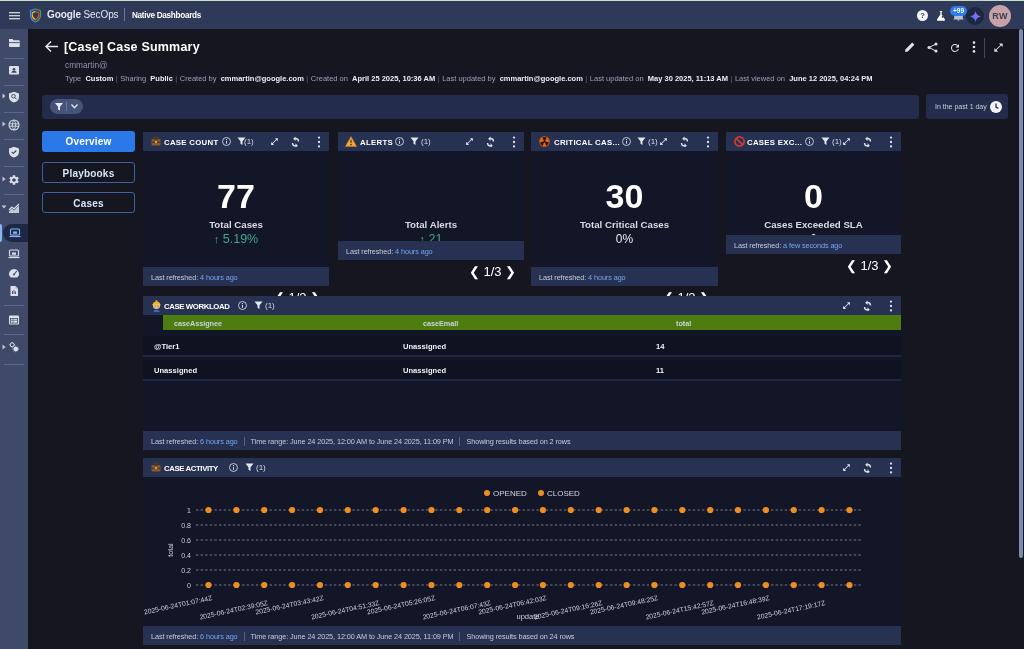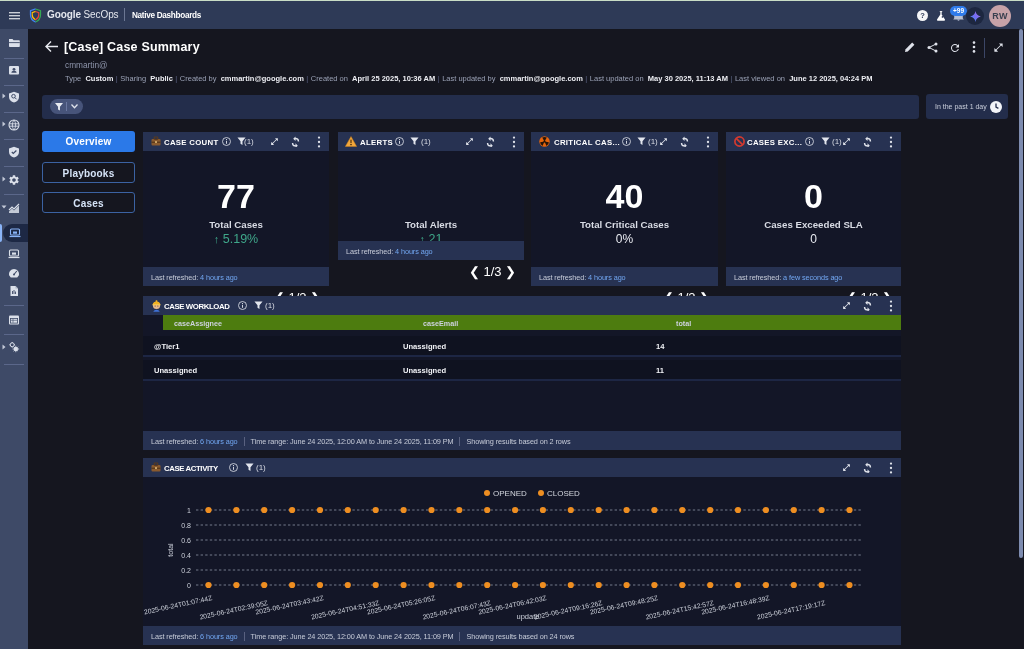--- a/index.html
+++ b/index.html
@@ -381,29 +381,29 @@
       </svg>
     <svg class="abs" style="right:28px;top:4px;" width="11" height="11" viewBox="0 0 24 24">
         <path d="M12 4V1L7 6l5 5V7a5 5 0 0 1 5 5 h3 a8 8 0 0 0 -8-8z M12 20 a5 5 0 0 1 -5-5 H4 a8 8 0 0 0 8 8 v3 l5-5 -5-5 z" fill="#dfe2ea"></path>
       </svg>
     <svg class="abs" style="right:8px;top:4px;" width="4" height="12" viewBox="0 0 4 12">
         <circle cx="2" cy="1.6" r="1.15" fill="#dfe2ea"></circle>
         <circle cx="2" cy="6" r="1.15" fill="#dfe2ea"></circle>
         <circle cx="2" cy="10.4" r="1.15" fill="#dfe2ea"></circle>
       </svg>
   </div>
-  <div class="bignum">40</div>
+  <div class="bignum">30</div>
   <div class="kpilabel">Total Critical Cases</div>
   <div class="kpidelta white">0%</div>
   <div class="cfoot">
     <div class="lr">Last refreshed: <a>4 hours ago</a></div>
     <div class="pager">❮&nbsp;1/3&nbsp;❯</div>
   </div>
 </div>
-<div class="card" id="kpi4" style="left:726px;top:132px;width:175px;height:154px;">
+<div class="card" id="kpi4" style="left:726px;top:132px;width:175px;height:122px;">
   <div class="chead">
     <svg class="abs" style="left:8px;top:4px;" width="11" height="11" viewBox="0 0 11 11">
         <circle cx="5.5" cy="5.5" r="4.6" fill="none" stroke="#d43a2f" stroke-width="1.7"></circle>
         <path d="M2.2 2.4 L8.8 8.8" stroke="#d43a2f" stroke-width="1.7"></path>
       </svg>
     <div class="ctitle" style="left:21px;">CASES EXC...</div>
     <svg class="abs" style="left:79px;top:5px;" width="9" height="9" viewBox="0 0 9 9">
         <circle cx="4.5" cy="4.5" r="4" fill="none" stroke="#cfd3de" stroke-width=".9"></circle>
         <rect x="4" y="3.8" width="1" height="3" fill="#cfd3de"></rect>
         <rect x="4" y="2" width="1" height="1" fill="#cfd3de"></rect>

